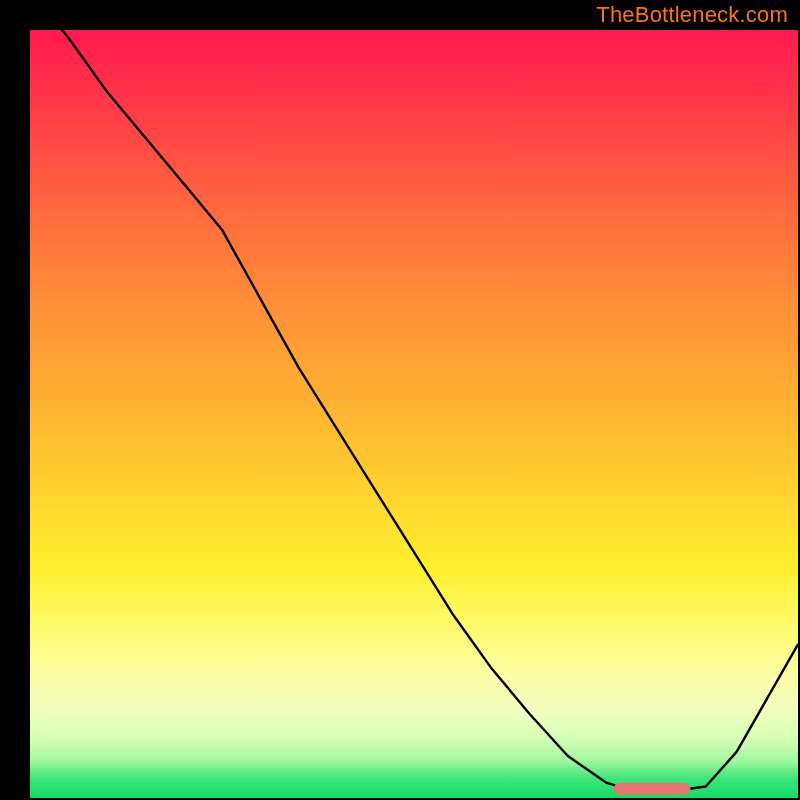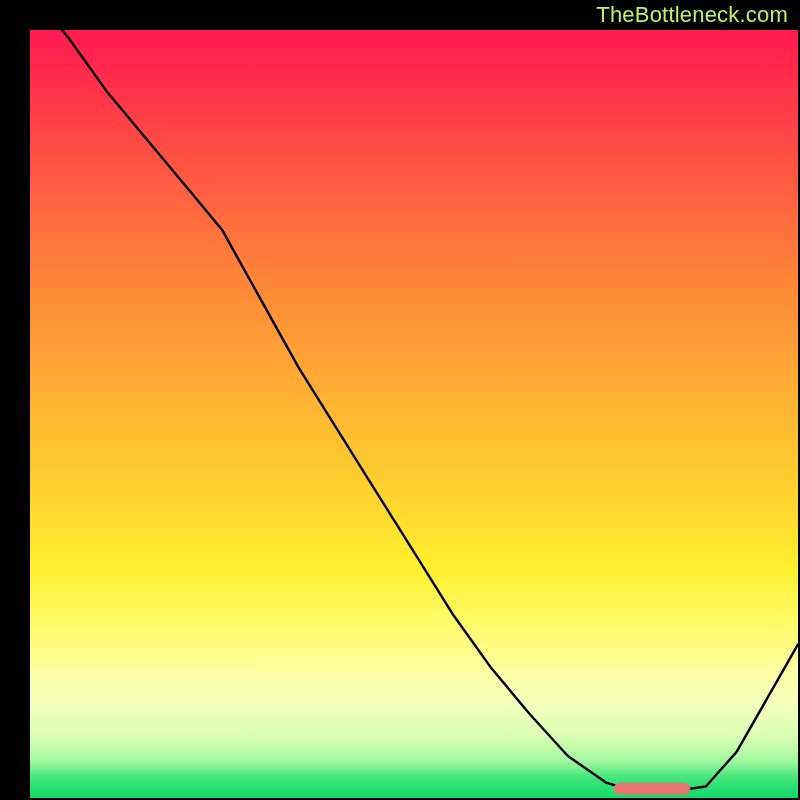--- a/index.html
+++ b/index.html
@@ -2,21 +2,21 @@
 <html><head>
 <meta charset="utf-8">
 <style>
   * { margin: 0; padding: 0; box-sizing: border-box; }
   html, body { width: 800px; height: 800px; background: #000; font-family: Arial, Helvetica, sans-serif; }
   .wrap { position: relative; width: 800px; height: 800px; background: #000; }
   .watermark {
     position: absolute;
     top: 2px;
     right: 12px;
-    color: #bef264;
+    color: #f97316;
     font-size: 22px;
     font-weight: 500;
     letter-spacing: 0.2px;
     user-select: none;
   }
   .plot-area {
     position: absolute;
     left: 30px;
     top: 30px;
     width: 768px;

